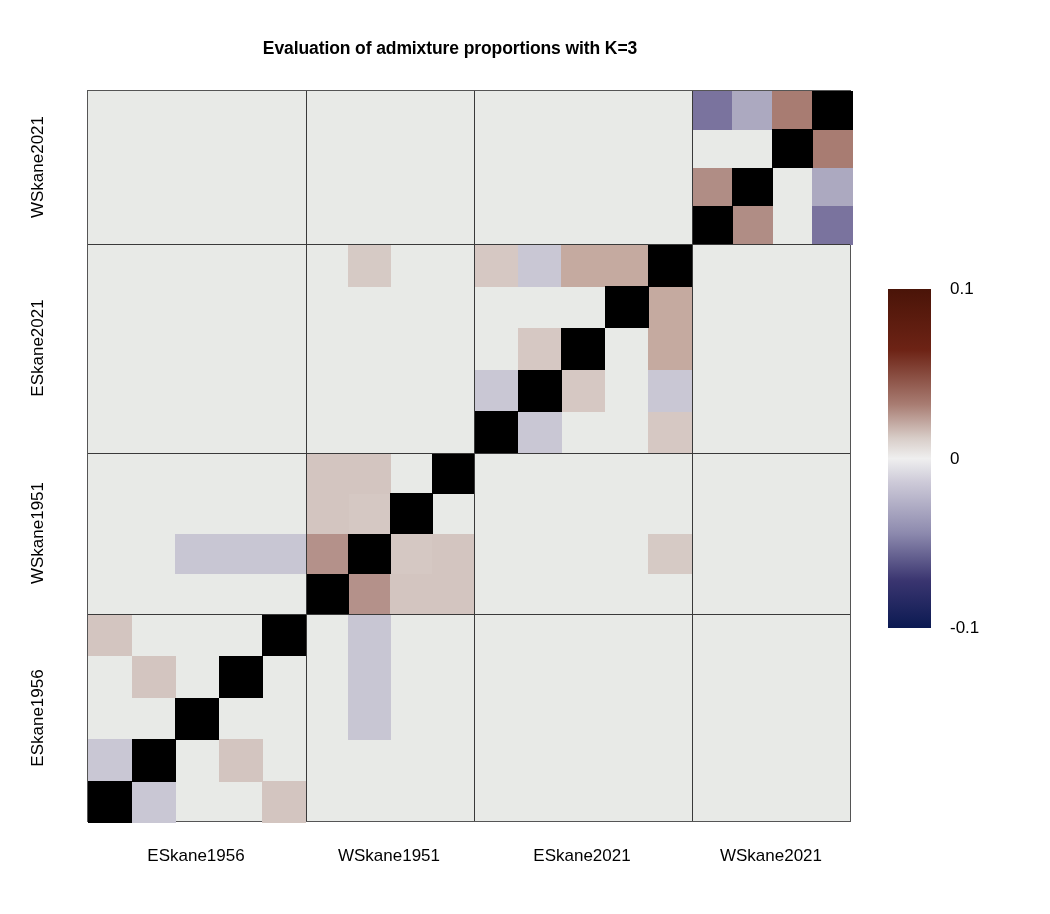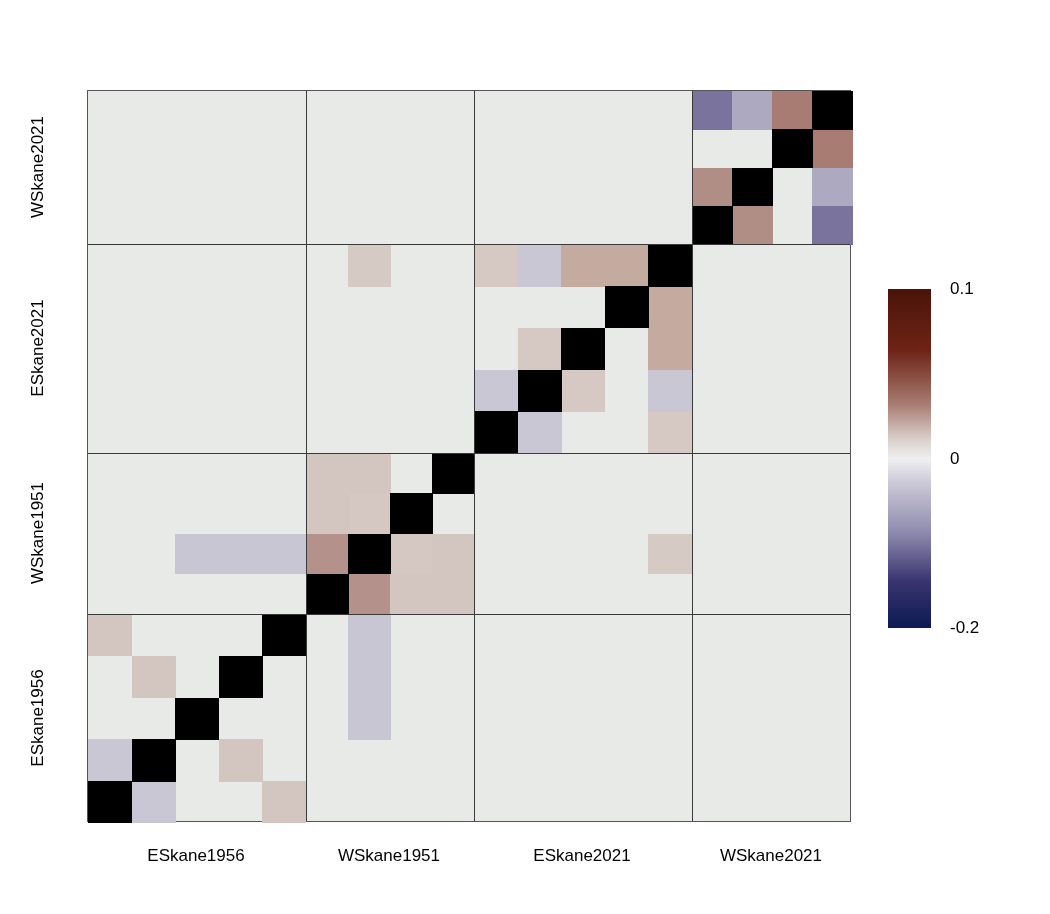--- a/index.html
+++ b/index.html
@@ -48,20 +48,21 @@
   #cbarGrad{position:absolute;inset:0;}
   .cbtick{
     position:absolute;left:950px;font-size:17px;color:#000;white-space:nowrap;
   }
 </style>
 </head>
 <body>
 
 <div id="stage">
 
+  <div class="title">Evaluation of admixture proportions with K=3</div>
 
   <div id="plot">
     <div id="cells">
         <div class="cell" style="left: 604px; top: 0px; width: 40.5px; height: 38.8246px; background: rgb(122, 115, 158);"></div>
         <div class="cell" style="left: 724px; top: 114.974px; width: 40.5px; height: 38.8246px; background: rgb(122, 115, 158);"></div>
         <div class="cell" style="left: 644px; top: 0px; width: 40.5px; height: 38.8246px; background: rgb(172, 169, 192);"></div>
         <div class="cell" style="left: 724px; top: 76.6492px; width: 40.5px; height: 38.8246px; background: rgb(172, 169, 192);"></div>
         <div class="cell" style="left: 684px; top: 0px; width: 40.5px; height: 38.8246px; background: rgb(168, 124, 114);"></div>
         <div class="cell" style="left: 724px; top: 38.3246px; width: 40.5px; height: 38.8246px; background: rgb(168, 124, 114);"></div>
         <div class="cell" style="left: 604px; top: 76.6492px; width: 40.5px; height: 38.8246px; background: rgb(176, 141, 133);"></div>
@@ -147,16 +148,16 @@
       <div class="ylab" style="left: 28px; top: 532.649px; width: 160.963px; text-align: center; transform: rotate(-90deg) translateX(-50%);">WSkane1951</div>
       <div class="ylab" style="left: 28px; top: 717.565px; width: 208.869px; text-align: center; transform: rotate(-90deg) translateX(-50%);">ESkane1956</div>
     </div>
 
   <div id="cbar">
     <div id="cbarGrad" style="background: linear-gradient(rgb(74, 20, 8) 0%, rgb(109, 35, 21) 18%, rgb(168, 124, 114) 34%, rgb(216, 205, 200) 44%, rgb(239, 239, 239) 50%, rgb(205, 202, 216) 57%, rgb(141, 138, 174) 72%, rgb(58, 53, 112) 86%, rgb(11, 26, 82) 100%);"></div>
   </div>
   <div id="cbticks">
       <div class="cbtick" style="top: 279px; text-align: center;">0.1</div>
       <div class="cbtick" style="top: 448.5px;">0</div>
-      <div class="cbtick" style="top: 618px;">-0.2</div>
+      <div class="cbtick" style="top: 618px;">-0.1</div>
     </div>
 
 </div>
 
 </body></html>

